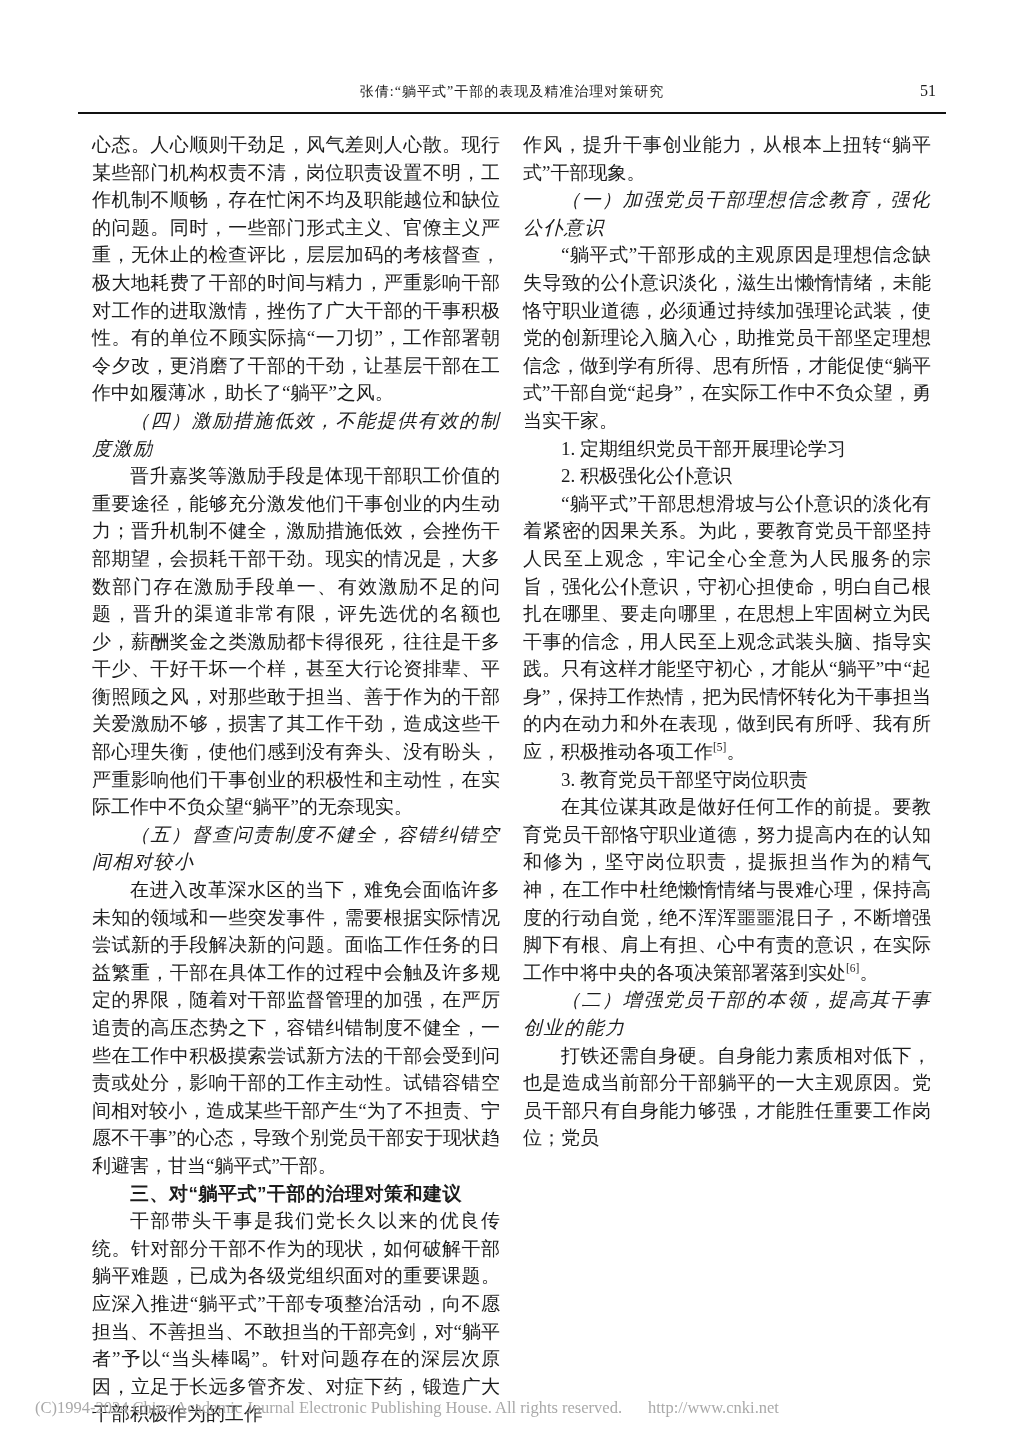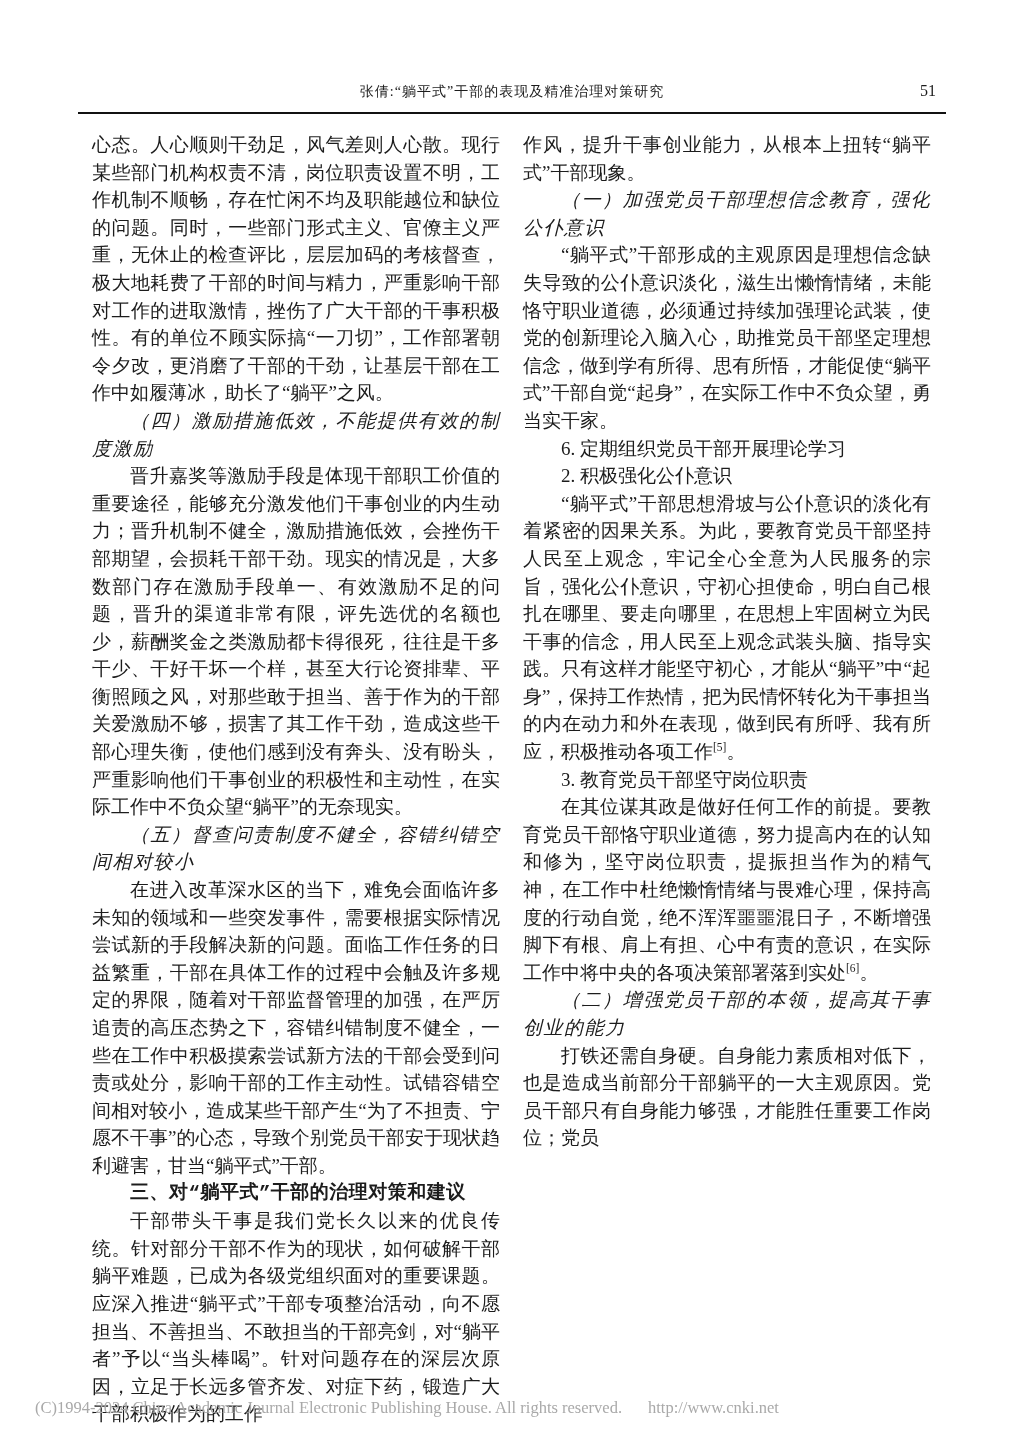--- a/index.html
+++ b/index.html
@@ -56,21 +56,21 @@
   p.body { text-indent: 2em; }
   p.continuation { text-indent: 0; }
   p.heading-italic {
     text-indent: 2em;
     font-style: italic;
     letter-spacing: 1.5px;
   }
   p.heading-bold {
     text-indent: 2em;
     font-weight: 700;
-    font-family: Liberation Mono, monospace;
+    font-family: Liberation Sans, sans-serif;
     letter-spacing: 0.5px;
   }
   p.heading-num { text-indent: 2em; }
   sup {
     font-size: 11.5px;
     line-height: 0;
     vertical-align: super;
   }
   .footer {
     position: absolute;
@@ -97,21 +97,21 @@
       <p class="body">晋升嘉奖等激励手段是体现干部职工价值的重要途径，能够充分激发他们干事创业的内生动力；晋升机制不健全，激励措施低效，会挫伤干部期望，会损耗干部干劲。现实的情况是，大多数部门存在激励手段单一、有效激励不足的问题，晋升的渠道非常有限，评先选优的名额也少，薪酬奖金之类激励都卡得很死，往往是干多干少、干好干坏一个样，甚至大行论资排辈、平衡照顾之风，对那些敢于担当、善于作为的干部关爱激励不够，损害了其工作干劲，造成这些干部心理失衡，使他们感到没有奔头、没有盼头，严重影响他们干事创业的积极性和主动性，在实际工作中不负众望“躺平”的无奈现实。</p>
       <p class="heading-italic">（五）督查问责制度不健全，容错纠错空间相对较小</p>
       <p class="body">在进入改革深水区的当下，难免会面临许多未知的领域和一些突发事件，需要根据实际情况尝试新的手段解决新的问题。面临工作任务的日益繁重，干部在具体工作的过程中会触及许多规定的界限，随着对干部监督管理的加强，在严厉追责的高压态势之下，容错纠错制度不健全，一些在工作中积极摸索尝试新方法的干部会受到问责或处分，影响干部的工作主动性。试错容错空间相对较小，造成某些干部产生“为了不担责、宁愿不干事”的心态，导致个别党员干部安于现状趋利避害，甘当“躺平式”干部。</p>
       <p class="heading-bold">三、对“躺平式”干部的治理对策和建议</p>
       <p class="body">干部带头干事是我们党长久以来的优良传统。针对部分干部不作为的现状，如何破解干部躺平难题，已成为各级党组织面对的重要课题。应深入推进“躺平式”干部专项整治活动，向不愿担当、不善担当、不敢担当的干部亮剑，对“躺平者”予以“当头棒喝”。针对问题存在的深层次原因，立足于长远多管齐发、对症下药，锻造广大干部积极作为的工作</p>
     </div>
   <div class="column">
       <p class="continuation">作风，提升干事创业能力，从根本上扭转“躺平式”干部现象。</p>
       <p class="heading-italic">（一）加强党员干部理想信念教育，强化公仆意识</p>
       <p class="body">“躺平式”干部形成的主观原因是理想信念缺失导致的公仆意识淡化，滋生出懒惰情绪，未能恪守职业道德，必须通过持续加强理论武装，使党的创新理论入脑入心，助推党员干部坚定理想信念，做到学有所得、思有所悟，才能促使“躺平式”干部自觉“起身”，在实际工作中不负众望，勇当实干家。</p>
-      <p class="heading-num">6. 定期组织党员干部开展理论学习</p>
+      <p class="heading-num">1. 定期组织党员干部开展理论学习</p>
       <p class="heading-num">2. 积极强化公仆意识</p>
       <p class="body">“躺平式”干部思想滑坡与公仆意识的淡化有着紧密的因果关系。为此，要教育党员干部坚持人民至上观念，牢记全心全意为人民服务的宗旨，强化公仆意识，守初心担使命，明白自己根扎在哪里、要走向哪里，在思想上牢固树立为民干事的信念，用人民至上观念武装头脑、指导实践。只有这样才能坚守初心，才能从“躺平”中“起身”，保持工作热情，把为民情怀转化为干事担当的内在动力和外在表现，做到民有所呼、我有所应，积极推动各项工作<sup>[5]</sup>。</p>
       <p class="heading-num">3. 教育党员干部坚守岗位职责</p>
       <p class="body">在其位谋其政是做好任何工作的前提。要教育党员干部恪守职业道德，努力提高内在的认知和修为，坚守岗位职责，提振担当作为的精气神，在工作中杜绝懒惰情绪与畏难心理，保持高度的行动自觉，绝不浑浑噩噩混日子，不断增强脚下有根、肩上有担、心中有责的意识，在实际工作中将中央的各项决策部署落到实处<sup>[6]</sup>。</p>
       <p class="heading-italic">（二）增强党员干部的本领，提高其干事创业的能力</p>
       <p class="body">打铁还需自身硬。自身能力素质相对低下，也是造成当前部分干部躺平的一大主观原因。党员干部只有自身能力够强，才能胜任重要工作岗位；党员</p>
     </div>
 </div>
 
 <div class="footer">

